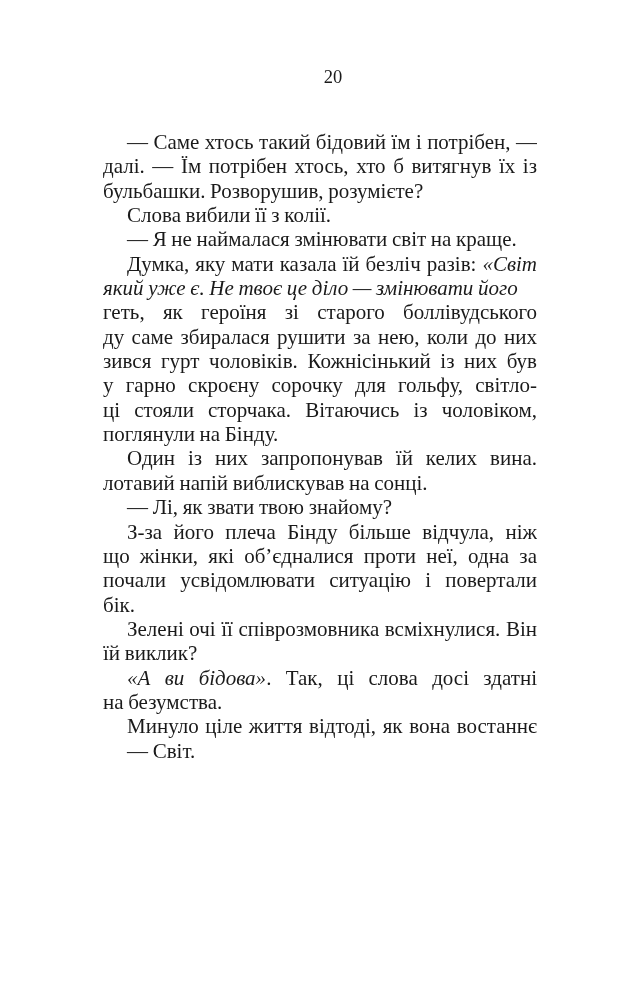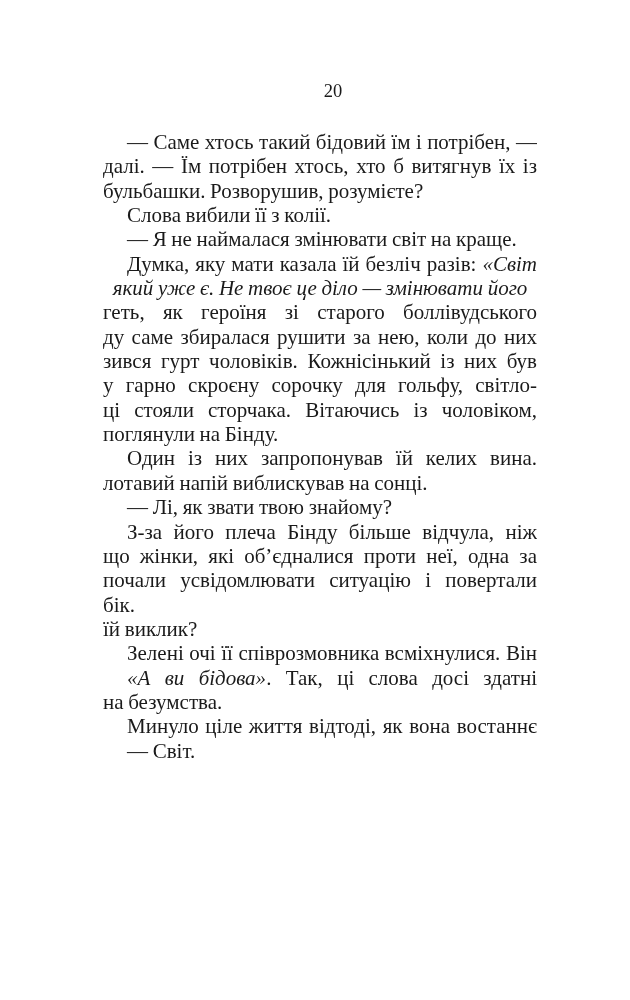--- a/index.html
+++ b/index.html
@@ -11,21 +11,21 @@
     position: relative;
     width: 630px;
     height: 1000px;
     background: #ffffff;
     font-family: "Liberation Serif", "DejaVu Serif", serif;
     color: #1a1a1a;
     overflow: hidden;
   }
   .page-number {
     position: absolute;
-    top: 80px;
+    top: 66px;
     left: 116px;
     width: 434px;
     text-align: center;
     font-size: 18.5px;
     line-height: 22px;
   }
   .text-block {
     position: absolute;
     top: 130px;
     left: 103px;
@@ -40,21 +40,21 @@
     text-align: justify;
     text-align-last: justify;
   }
   .line:not(.last)::after {
     content: "";
     display: inline-block;
     width: 100%;
     height: 0;
   }
   .line.last {
-    text-align: center;
+    text-align: left;
     text-align-last: left;
   }
   .line.indent {
     text-indent: 24px;
   }
   .it {
     font-style: italic;
   }
 </style>
 </head>
@@ -76,20 +76,20 @@
       <div class="line"><span>у гарно скроєну сорочку для гольфу, світло-пастельну</span></div>
       <div class="line"><span>ці стояли сторчака. Вітаючись із чоловіком, вони всі</span></div>
       <div class="line last"><span>поглянули на Бінду.</span></div>
       <div class="line indent"><span>Один із них запропонував їй келих вина. Блідо-зо-</span></div>
       <div class="line last"><span>лотавий напій виблискував на сонці.</span></div>
       <div class="line indent last"><span>— Лі, як звати твою знайому?</span></div>
       <div class="line indent"><span>З-за його плеча Бінду більше відчула, ніж побачила,</span></div>
       <div class="line"><span>що жінки, які об’єдналися проти неї, одна за одною</span></div>
       <div class="line"><span>почали усвідомлювати ситуацію і повертали голови в її</span></div>
       <div class="line last"><span>бік.</span></div>
+      <div class="line indent"><span>Зелені очі її співрозмовника всміхнулися. Він кидає</span></div>
       <div class="line last"><span>їй виклик?</span></div>
-      <div class="line indent"><span>Зелені очі її співрозмовника всміхнулися. Він кидає</span></div>
       <div class="line indent"><span class="it">«А ви бідова»</span><span>. Так, ці слова досі здатні штовхнути її</span></div>
       <div class="line last"><span>на безумства.</span></div>
       <div class="line indent"><span>Минуло ціле життя відтоді, як вона востаннє ловила</span></div>
       <div class="line indent last"><span>— Світ.</span></div>
     </div>
 </div>
 
 </body></html>

